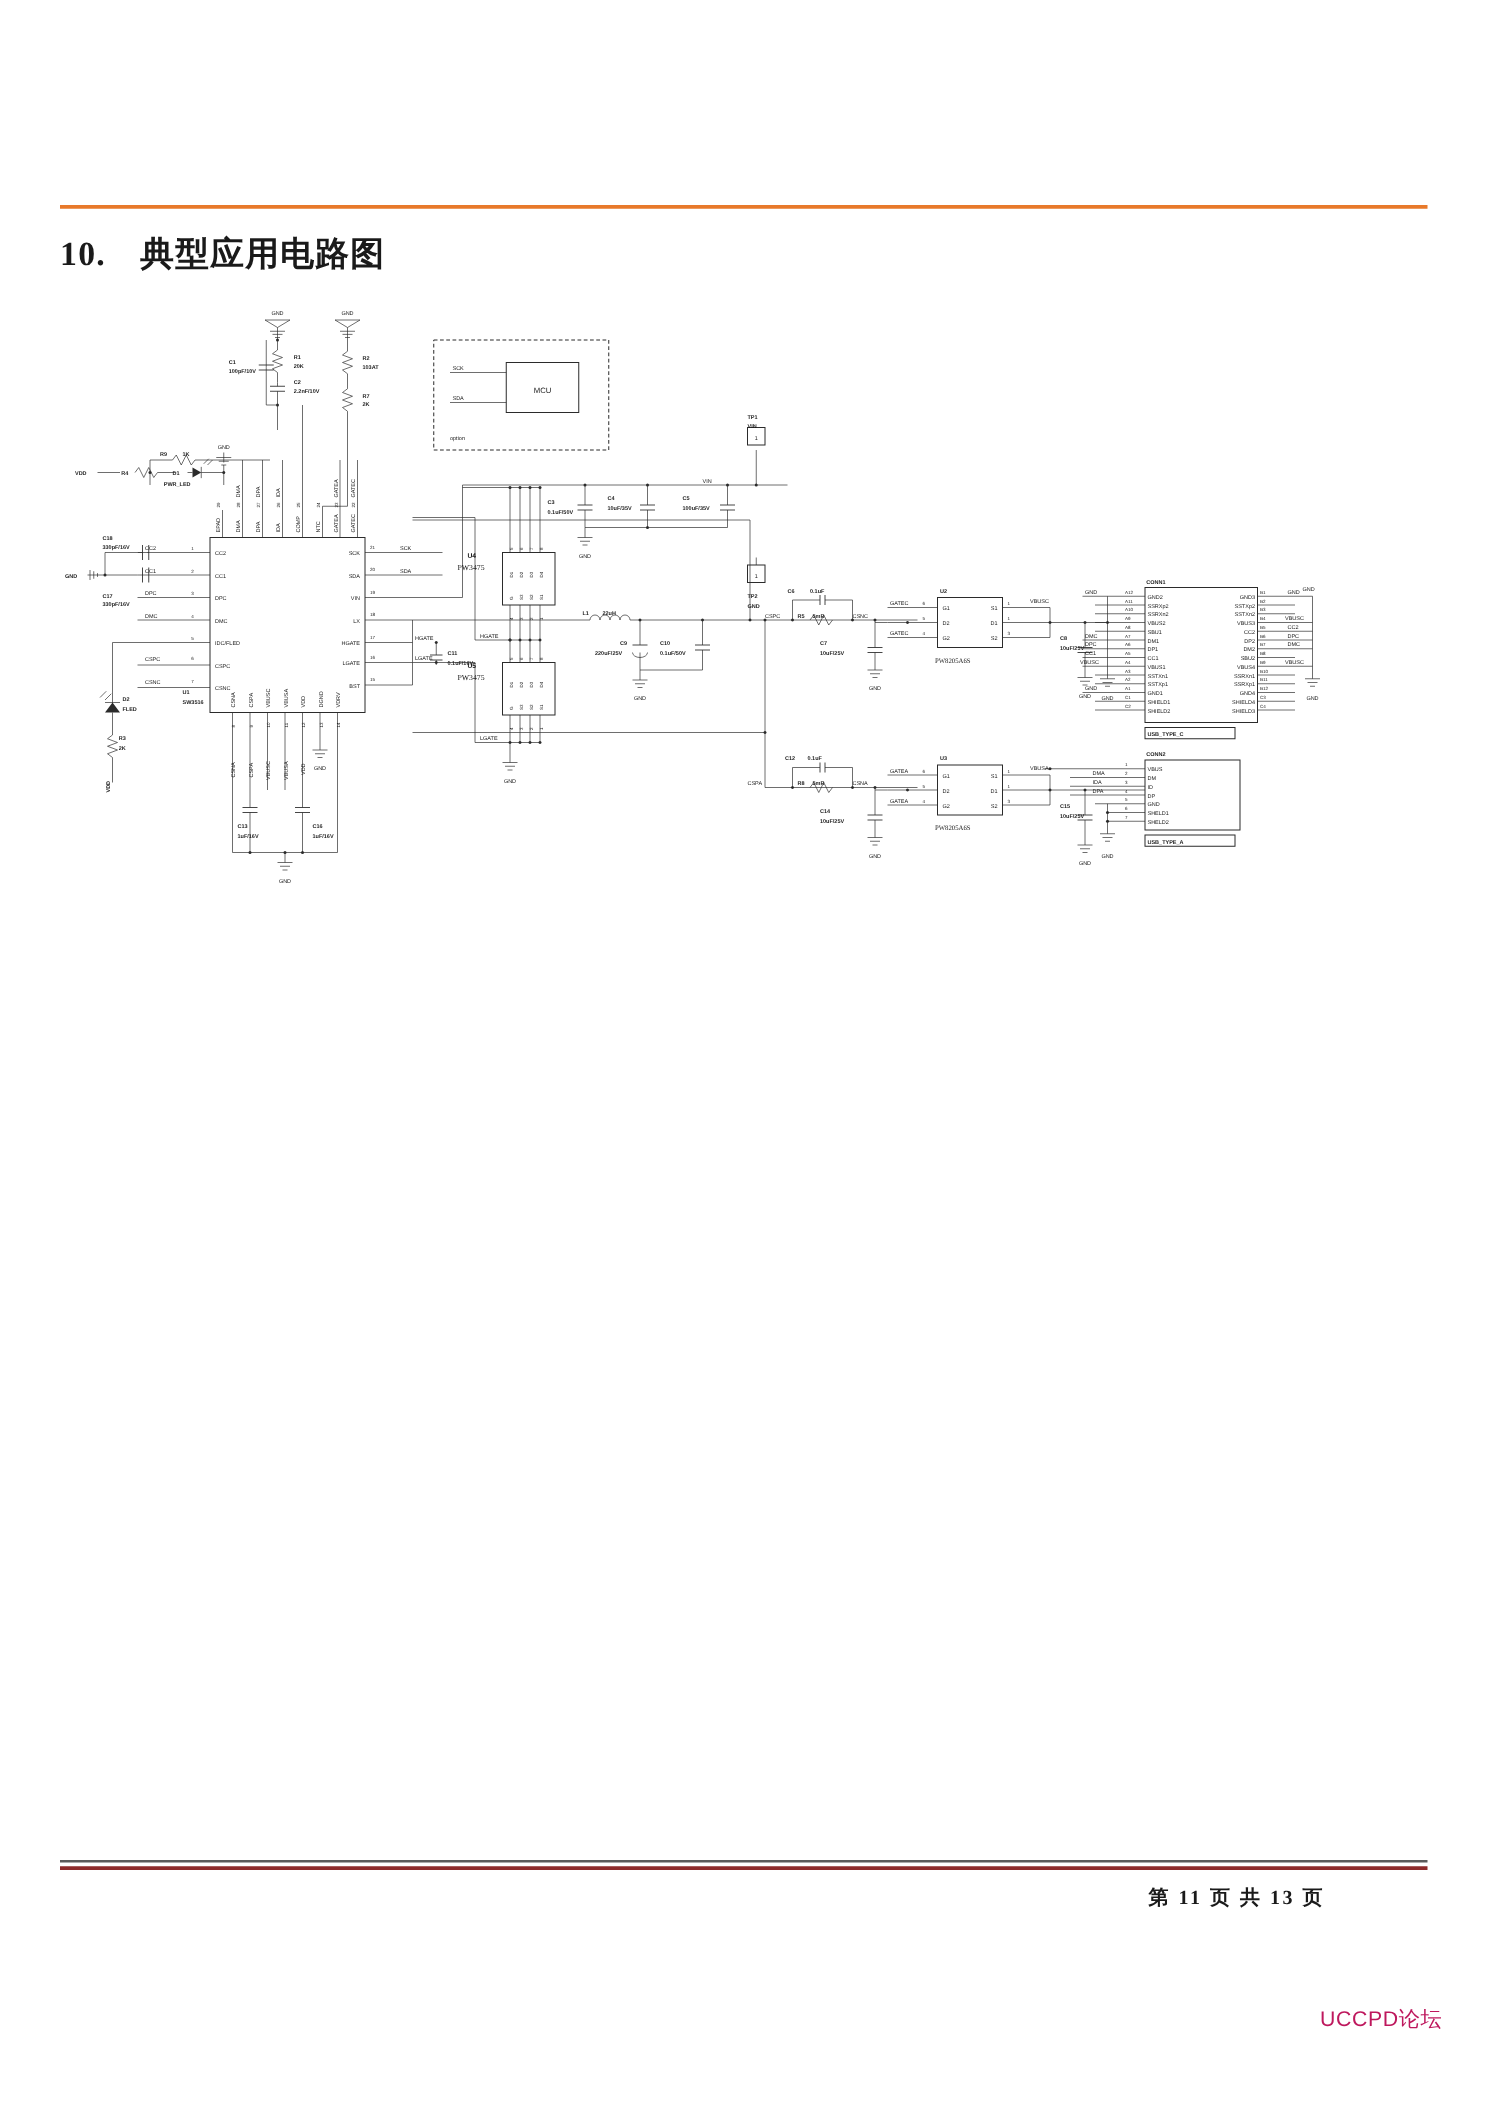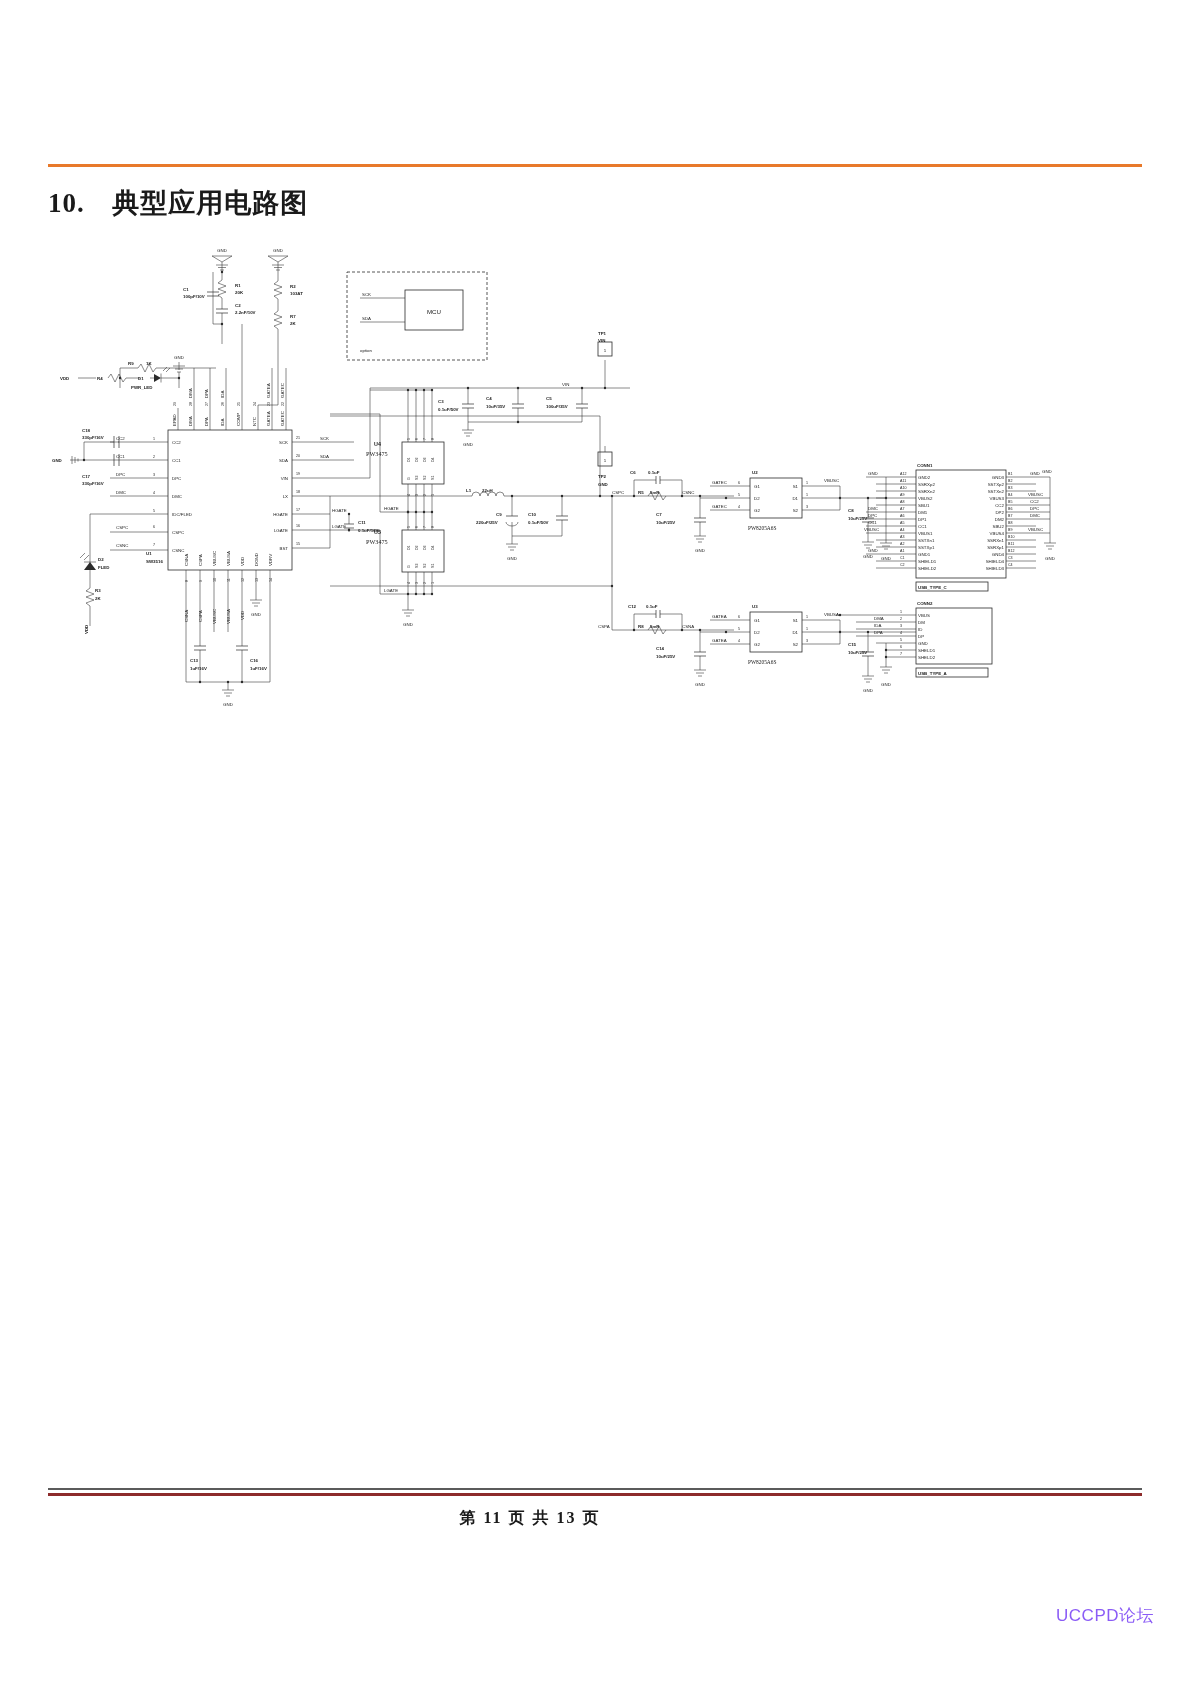--- a/index.html
+++ b/index.html
@@ -2,22 +2,22 @@
 <html><head>
 <meta charset="utf-8">
 <style>
   html,body{margin:0;padding:0;background:#fff;}
   body{width:1190px;height:1683px;position:relative;font-family:"Liberation Sans",sans-serif;color:#1a1a1a;}
   .page{position:absolute;inset:0;background:#fff;border-radius:12px;}
   .rule-top{position:absolute;left:48px;top:164px;width:1094px;height:3px;background:#e8792a;}
   .rule-bot1{position:absolute;left:48px;top:1488px;width:1094px;height:2px;background:#5b5b5b;}
   .rule-bot2{position:absolute;left:48px;top:1493px;width:1094px;height:3px;background:#8d2b2b;}
   .h-title{position:absolute;left:48px;top:185px;font-family:"Liberation Serif",serif;font-weight:bold;font-size:27px;letter-spacing:1px;white-space:nowrap;}
-  .footer{position:absolute;left:0;top:1508px;width:1060px;text-align:center;font-family:"Liberation Serif",serif;font-size:16px;font-weight:bold;letter-spacing:2px;}
-  .wm{position:absolute;right:36px;top:1604px;font-size:17px;color:#8b5cf6;font-family:"Liberation Sans",sans-serif;letter-spacing:.5px;}
+  .footer{position:absolute;left:0;top:1508px;width:1060px;text-align:right;font-family:"Liberation Serif",serif;font-size:16px;font-weight:bold;letter-spacing:2px;}
+  .wm{position:absolute;right:36px;top:1604px;font-size:17px;color:#be185d;font-family:"Liberation Sans",sans-serif;letter-spacing:.5px;}
   #sch{position:absolute;left:0;top:230px;width:1190px;height:500px;}
   svg text{font-family:"Liberation Sans",sans-serif;fill:#1a1a1a;}
   .t3{font-size:3.6px}.t4{font-size:4.4px}.t5{font-size:5.4px}
   .t6{font-size:6.2px}
   .bold{font-weight:bold}
   .serif{font-family:"Liberation Serif",serif}
   .w{stroke:#2b2b2b;stroke-width:.55;fill:none}
   .wth{stroke:#2b2b2b;stroke-width:.7;fill:none}
   .bx{stroke:#2b2b2b;stroke-width:.8;fill:#fff}
   .dash{stroke:#2b2b2b;stroke-width:.8;fill:none;stroke-dasharray:3 2}

